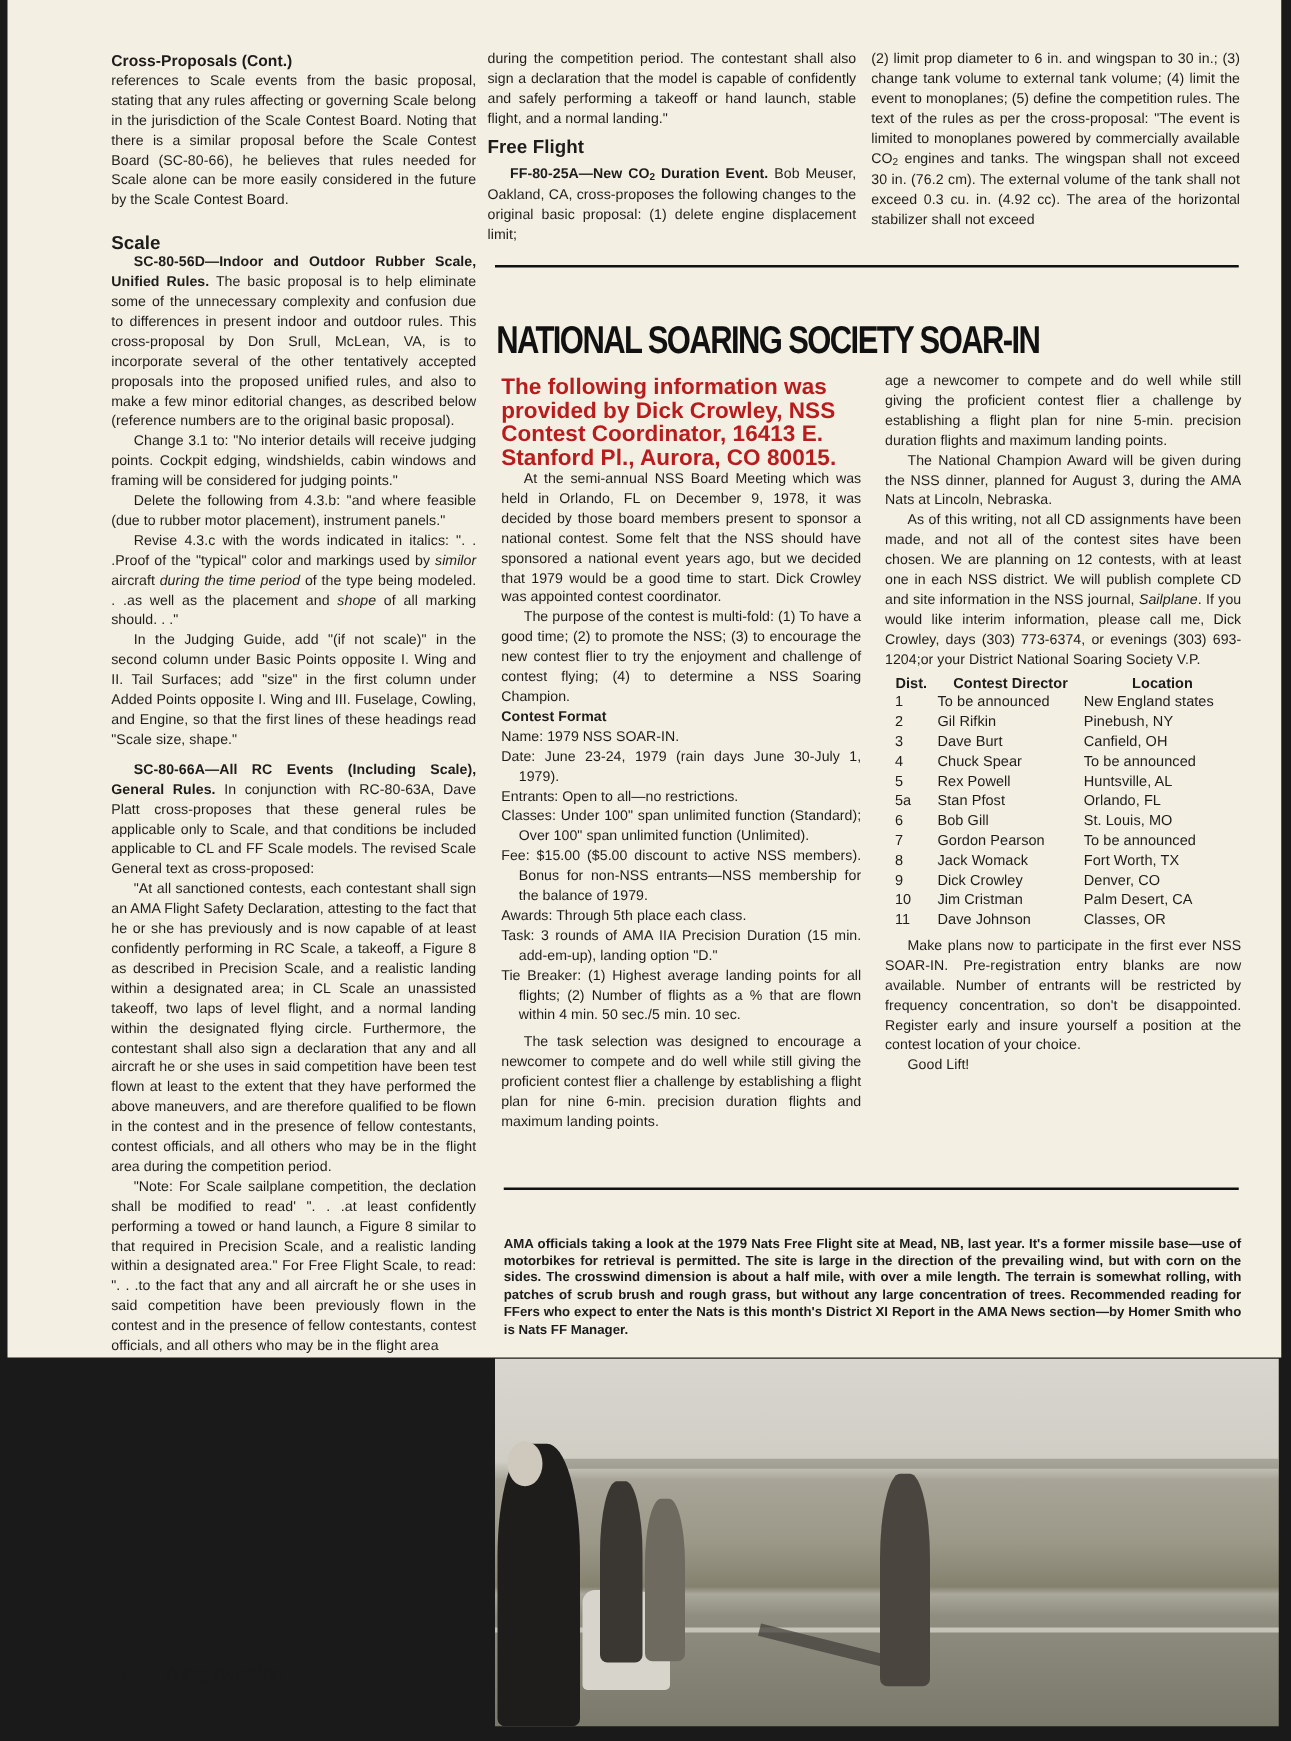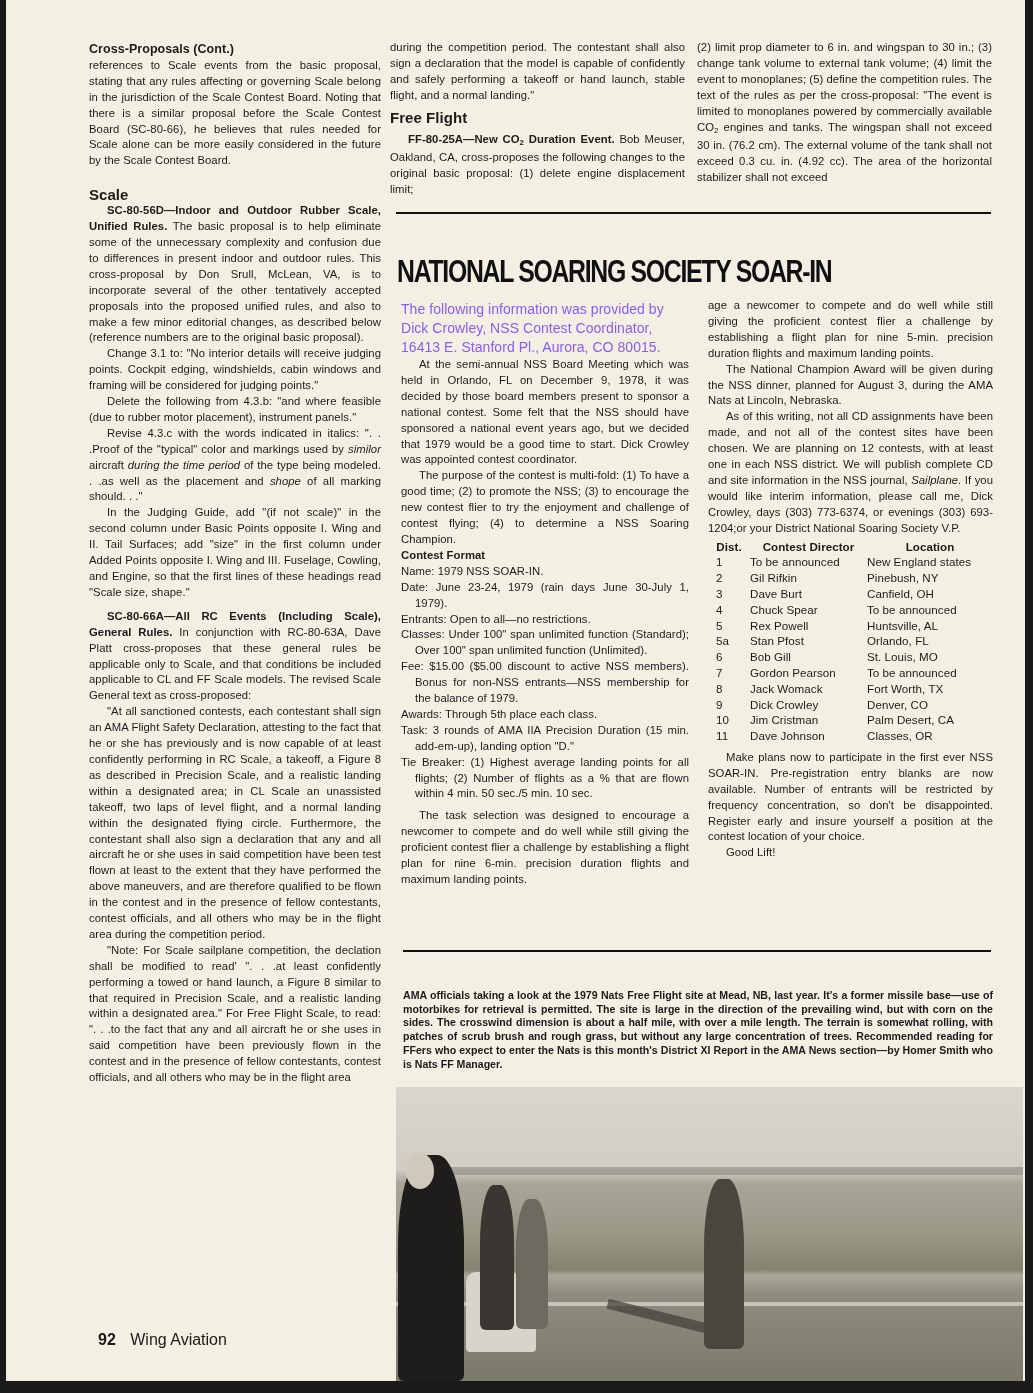--- a/index.html
+++ b/index.html
@@ -2,21 +2,21 @@
 <html><head>
 <meta charset="utf-8">
 <style>
   html, body { margin: 0; padding: 0; }
   body {
     width: 1033px; height: 1393px; position: relative; overflow: hidden;
     background: #1a1a1a;
     font-family: "Liberation Sans", sans-serif;
   }
   .page {
-    position: absolute; left: 6px; top: 0; width: 1019px; height: 1381px;
+    position: absolute; left: 6px; top: 0; width: 1019px; height: 1086px;
     background: #f3efe3;
     color: #1e1c1a;
   }
   .col {
     position: absolute;
     font-family: "Liberation Sans", sans-serif;
     font-size: 11.3px; line-height: 15.9px;
     text-align: justify;
     letter-spacing: 0.05px;
   }
@@ -32,22 +32,22 @@
   #col3top { left: 691px; top: 40px; width: 295px; }
   .rule { position: absolute; background: #111; height: 2px; }
   .headline {
     position: absolute; left: 391px; top: 254px;
     font-family: "Liberation Sans", sans-serif;
     font-weight: bold; font-size: 31px; letter-spacing: -1.6px;
     transform: scaleX(0.80); transform-origin: left top;
     white-space: nowrap; color: #111;
   }
   .deck {
-    font-weight: normal; font-size: 14px; line-height: 19px; text-align: left;
-    margin-bottom: 10px; color: #8b5cf6;
+    font-weight: bold; font-size: 18px; line-height: 19px; text-align: left;
+    margin-bottom: 10px; color: #b91c1c;
   }
   #col2 { left: 395px; top: 300px; width: 288px; }
   #col3 { left: 702px; top: 298px; width: 285px; }
   .center-h { font-weight: bold; margin-top: 6px; }
   .hang { padding-left: 14px; text-indent: -14px; text-align: justify; }
   table.dir { border-collapse: collapse; font-size: 11.6px; line-height: 15.8px; width: 100%; margin-top: 2px; margin-bottom: 6px; }
   table.dir th { text-align: center; font-weight: bold; padding: 0; }
   table.dir td { padding: 0; vertical-align: top; }
   table.dir td.d { width: 34px; padding-left: 8px; }
   table.dir th.d { width: 42px; }

